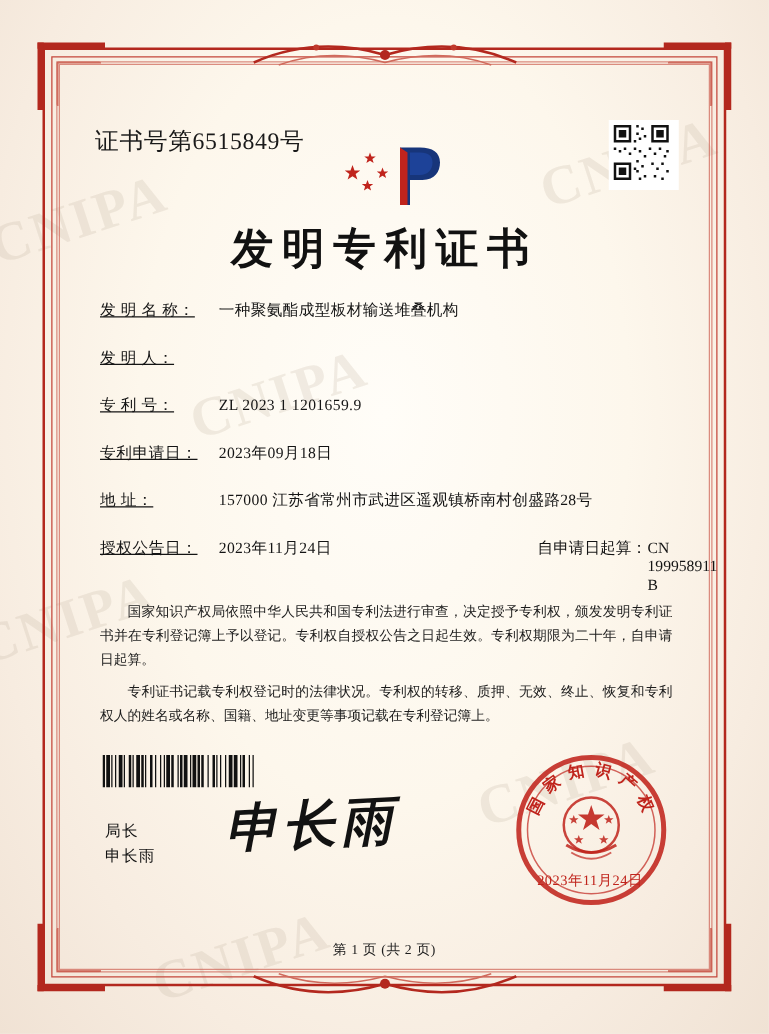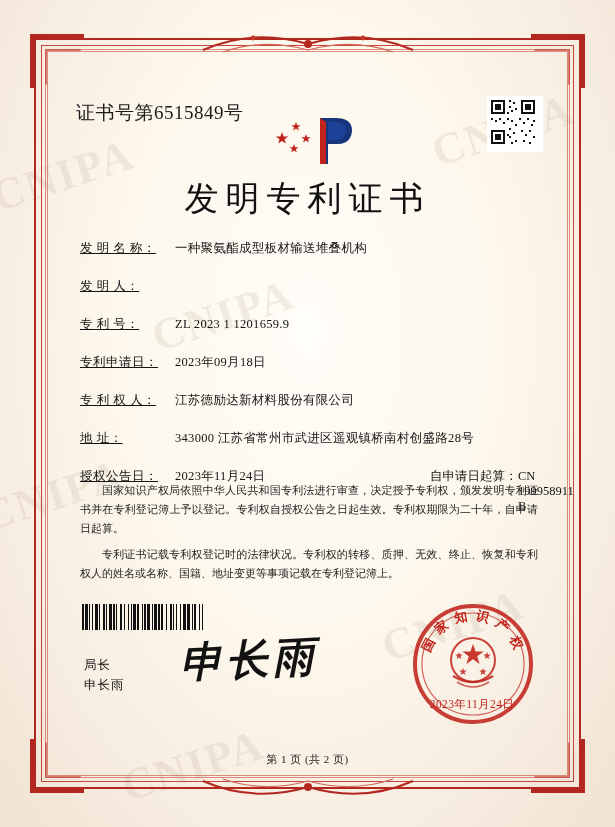--- a/index.html
+++ b/index.html
@@ -129,21 +129,21 @@
     transform: translateX(-50%);
     width: 120px; height: 62px;
   }
 
   
   .title {
     position: absolute;
     left: 0; right: 0; top: 176px;
     text-align: center;
     font-family: "Liberation Serif", serif;
-    font-weight: normal;
+    font-weight: bold;
     font-size: 34px;
     letter-spacing: 7px;
     color: #111;
   }
 
   
   .fields {
     position: absolute;
     left: 80px; top: 240px;
     width: 460px;
@@ -369,26 +369,22 @@
     </div>
     <div class="frow">
       <div class="flabel">专 利 号：</div>
       <div class="fvalue">ZL 2023 1 1201659.9</div>
     </div>
     <div class="frow">
       <div class="flabel">专利申请日：</div>
       <div class="fvalue">2023年09月18日</div>
     </div>
     <div class="frow">
-      <div class="flabel">专 利 权 人：</div>
-      <div class="fvalue">江苏德励达新材料股份有限公司</div>
-    </div>
-    <div class="frow">
       <div class="flabel">地 址：</div>
-      <div class="fvalue">343000 江苏省常州市武进区遥观镇桥南村创盛路28号</div>
+      <div class="fvalue">157000 江苏省常州市武进区遥观镇桥南村创盛路28号</div>
     </div>
     <div class="frow two">
       <div class="flabel">授权公告日：</div>
       <div class="fvalue">2023年11月24日</div>
       <div class="flabel2">自申请日起算：</div>
       <div class="fvalue2">CN 199958911 B</div>
     </div>
   </div>
 
   <div class="para para1">国家知识产权局依照中华人民共和国专利法进行审查，决定授予专利权，颁发发明专利证书并在专利登记簿上予以登记。专利权自授权公告之日起生效。专利权期限为二十年，自申请日起算。</div>

